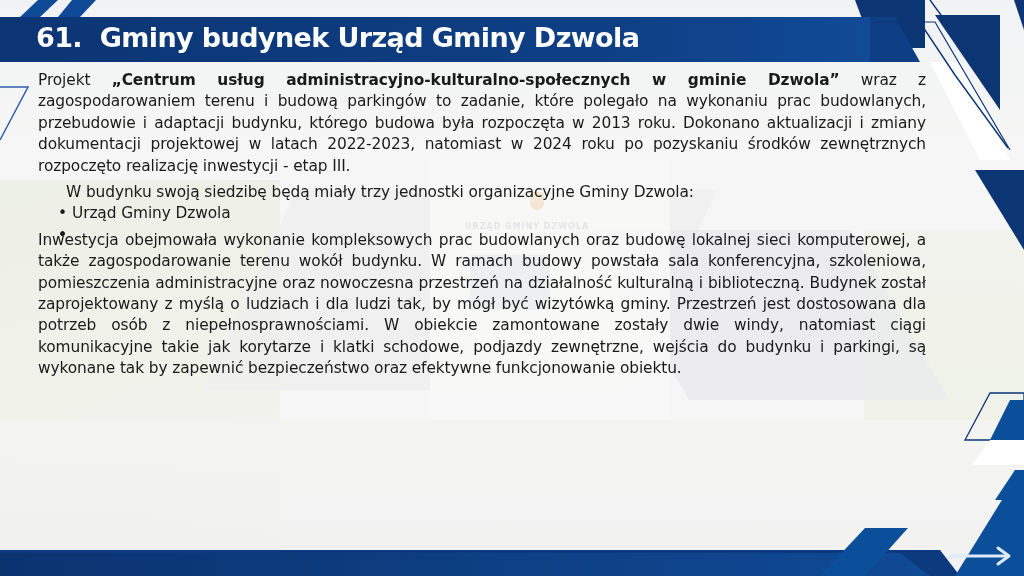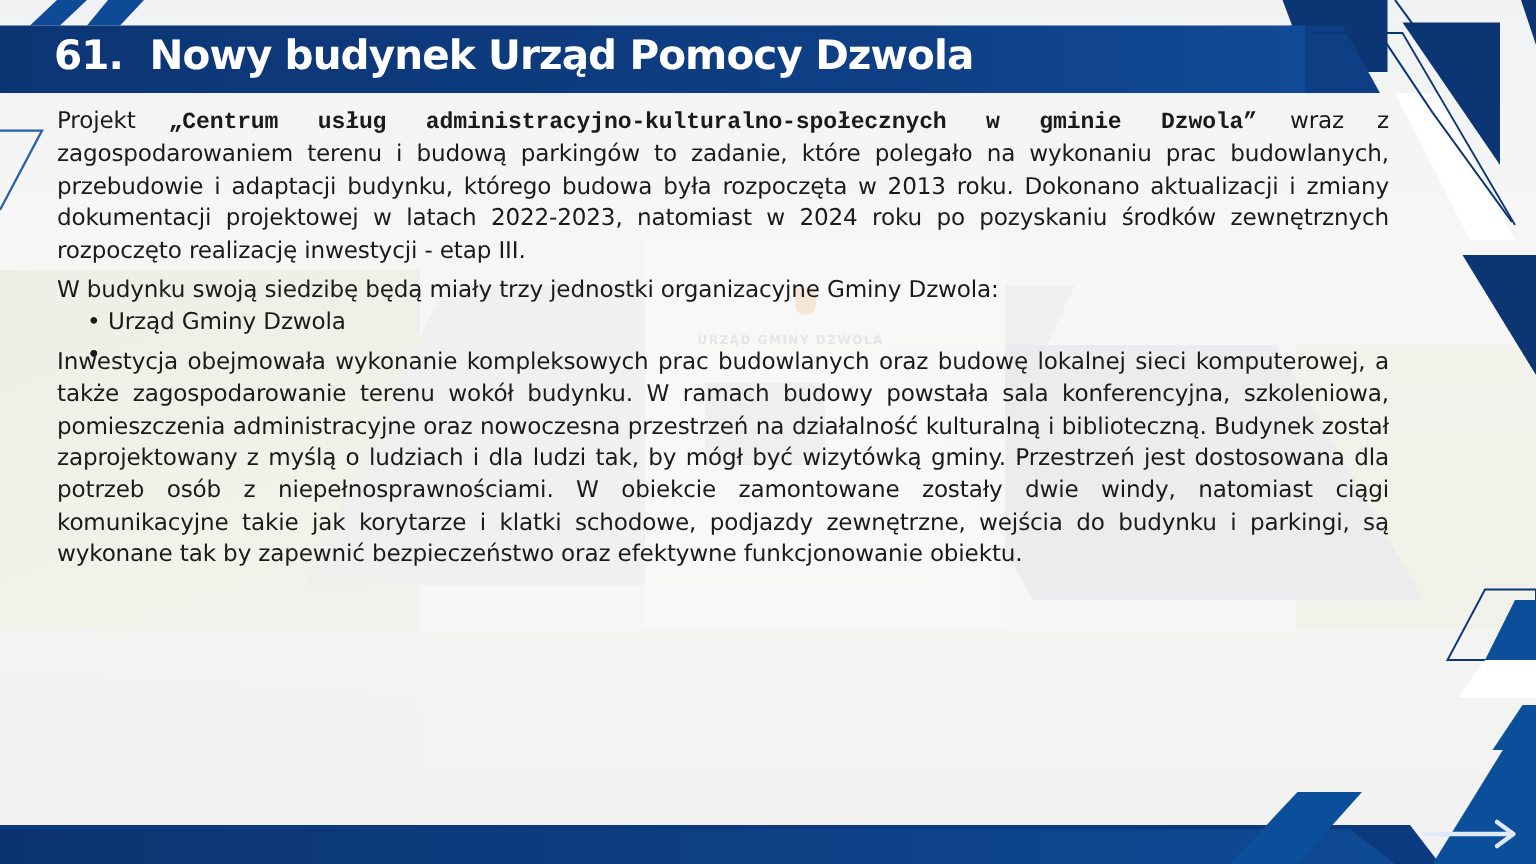--- a/index.html
+++ b/index.html
@@ -42,22 +42,22 @@
     .title {
       position: absolute; left: 36px; top: 22px; margin: 0;
       font-family: "DejaVu Sans", sans-serif; font-weight: bold;
       font-size: 27px; color: #ffffff; letter-spacing: -0.6px; white-space: nowrap;
     }
     .content {
       position: absolute; left: 38px; top: 70px; width: 888px;
       font-size: 15.4px; line-height: 21.4px; color: #1a1a1a; letter-spacing: -0.1px;
     }
     .para { margin: 0; text-align: justify; }
-    .para + .para { margin-top: 5px; }
-    .para strong { font-weight: bold; font-family: Liberation Mono, monospace; }
+    .para + .para { margin-top: 5px; margin-left: 28px; }
+    .para strong { font-weight: bold; }
     .intro-line { margin: 5px 0 0 0; }
     ul.units { list-style: none; margin: 0 0 5px 0; padding: 0 0 0 20px; }
     ul.units li { position: relative; padding-left: 14px; }
     ul.units li .bullet { position: absolute; left: 0; top: 0; }
     .next-arrow {
       position: absolute; left: 946px; top: 544px; width: 70px; height: 24px;
       cursor: pointer;
     }
   </style>
 </head>
@@ -107,21 +107,21 @@
   <defs>
     <linearGradient id="bandgrad" x1="0" x2="1" y1="0" y2="0">
       <stop offset="0" stop-color="#0b3370"></stop>
       <stop offset="1" stop-color="#0f4a95"></stop>
     </linearGradient>
   </defs>
 </svg>
 
 <div class="title-bar"></div>
 <h1 class="title">
-  <span>61.</span>&nbsp;&nbsp;<span>Nowy budynek Urząd Pomocy Dzwola</span>
+  <span>61.</span>&nbsp;&nbsp;<span>Gminy budynek Urząd Gminy Dzwola</span>
 </h1>
 
 <div class="content">
   <p class="para">
     <span>Projekt </span><strong>„Centrum usług administracyjno-kulturalno-społecznych w gminie Dzwola”</strong><span> wraz z zagospodarowaniem terenu i budową parkingów to zadanie, które polegało na wykonaniu prac budowlanych, przebudowie i adaptacji budynku, którego budowa była rozpoczęta w 2013 roku. Dokonano aktualizacji i zmiany dokumentacji projektowej w latach 2022-2023, natomiast w 2024 roku po pozyskaniu środków zewnętrznych rozpoczęto realizację inwestycji - etap III.</span>
   </p>
   <p class="para intro-line">W budynku swoją siedzibę będą miały trzy jednostki organizacyjne Gminy Dzwola:</p>
   <ul class="units">
     <li><span class="bullet">•</span><span>Urząd Gminy Dzwola</span></li>
     <li><span class="bullet">•</span></li>

